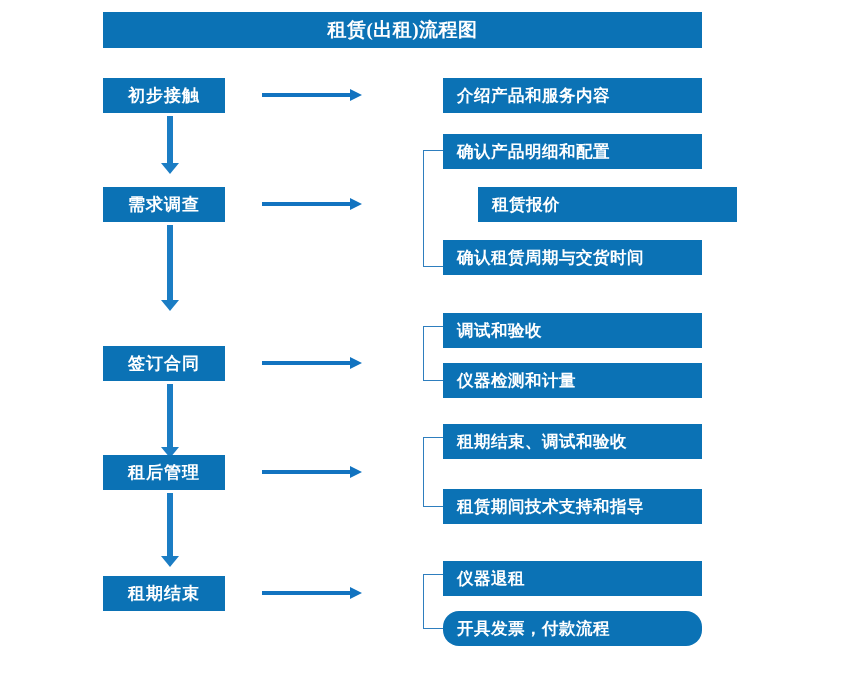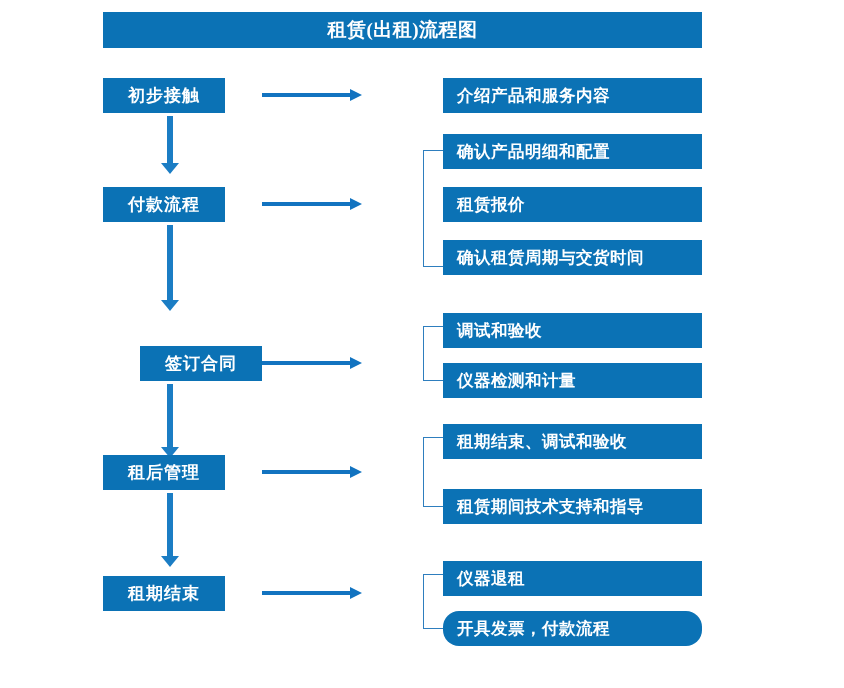--- a/index.html
+++ b/index.html
@@ -136,34 +136,34 @@
       <div class="box stage" style="top: 78px;">初步接触</div>
       <div class="v-arrow" style="top: 116px; height: 58px;">
         <div class="shaft" style="height: 47px;"></div>
         <div class="head" style="top: 47px;"></div>
       </div>
       <div class="h-arrow" style="top: 88px;">
         <div class="shaft"></div>
         <div class="head"></div>
       </div>
       <div class="box detail" style="top: 78px;">介绍产品和服务内容</div>
-      <div class="box stage" style="top: 187px;">付款流程</div>
+      <div class="box stage" style="top: 187px;">需求调查</div>
       <div class="v-arrow" style="top: 225px; height: 86px;">
         <div class="shaft" style="height: 75px;"></div>
         <div class="head" style="top: 75px;"></div>
       </div>
       <div class="h-arrow" style="top: 197px;">
         <div class="shaft"></div>
         <div class="head"></div>
       </div>
       <div class="bracket" style="top: 150px; height: 117px;"></div>
       <div class="box detail" style="top: 134px;">确认产品明细和配置</div>
-      <div class="box detail" style="top: 187px;">租赁报价</div>
+      <div class="box detail" style="top: 187px; margin-left: 35px;">租赁报价</div>
       <div class="box detail" style="top: 240px;">确认租赁周期与交货时间</div>
-      <div class="box stage" style="top: 346px; margin-left: 37px;">签订合同</div>
+      <div class="box stage" style="top: 346px;">签订合同</div>
       <div class="v-arrow" style="top: 384px; height: 74px;">
         <div class="shaft" style="height: 63px;"></div>
         <div class="head" style="top: 63px;"></div>
       </div>
       <div class="h-arrow" style="top: 356px;">
         <div class="shaft"></div>
         <div class="head"></div>
       </div>
       <div class="bracket" style="top: 326px; height: 55px;"></div>
       <div class="box detail" style="top: 313px;">调试和验收</div>

